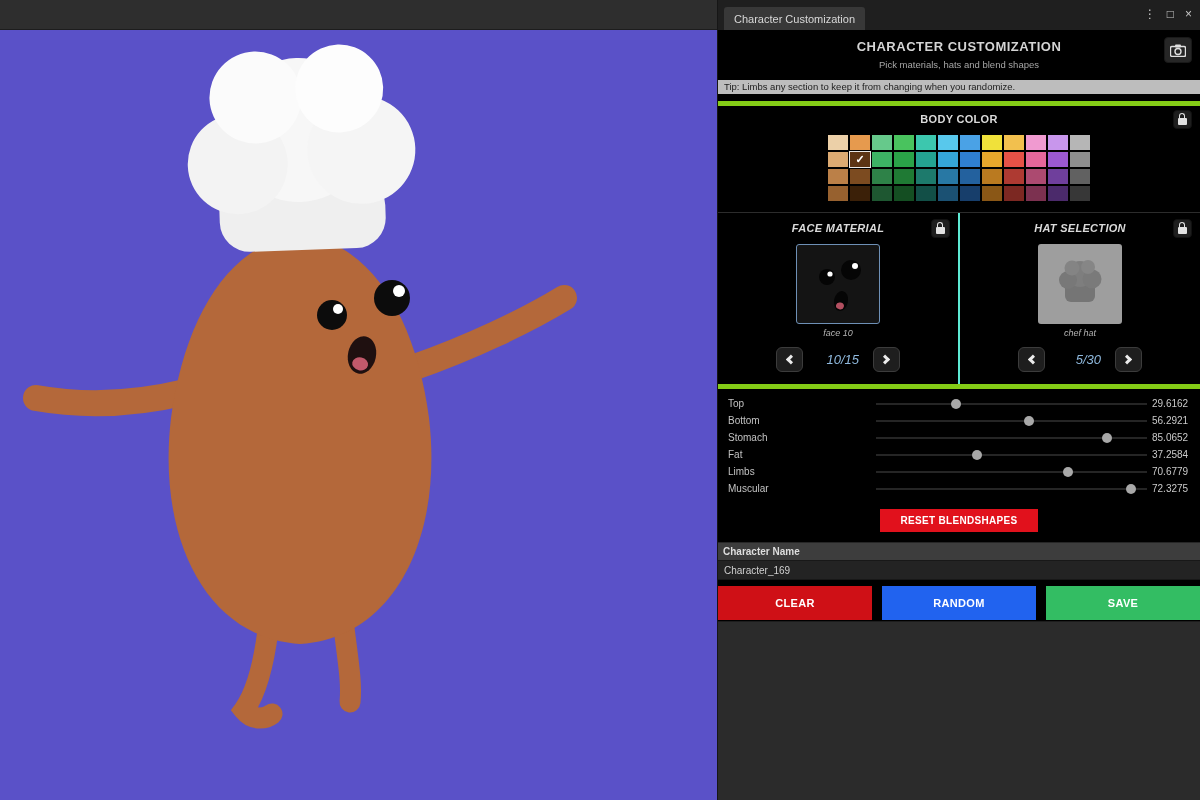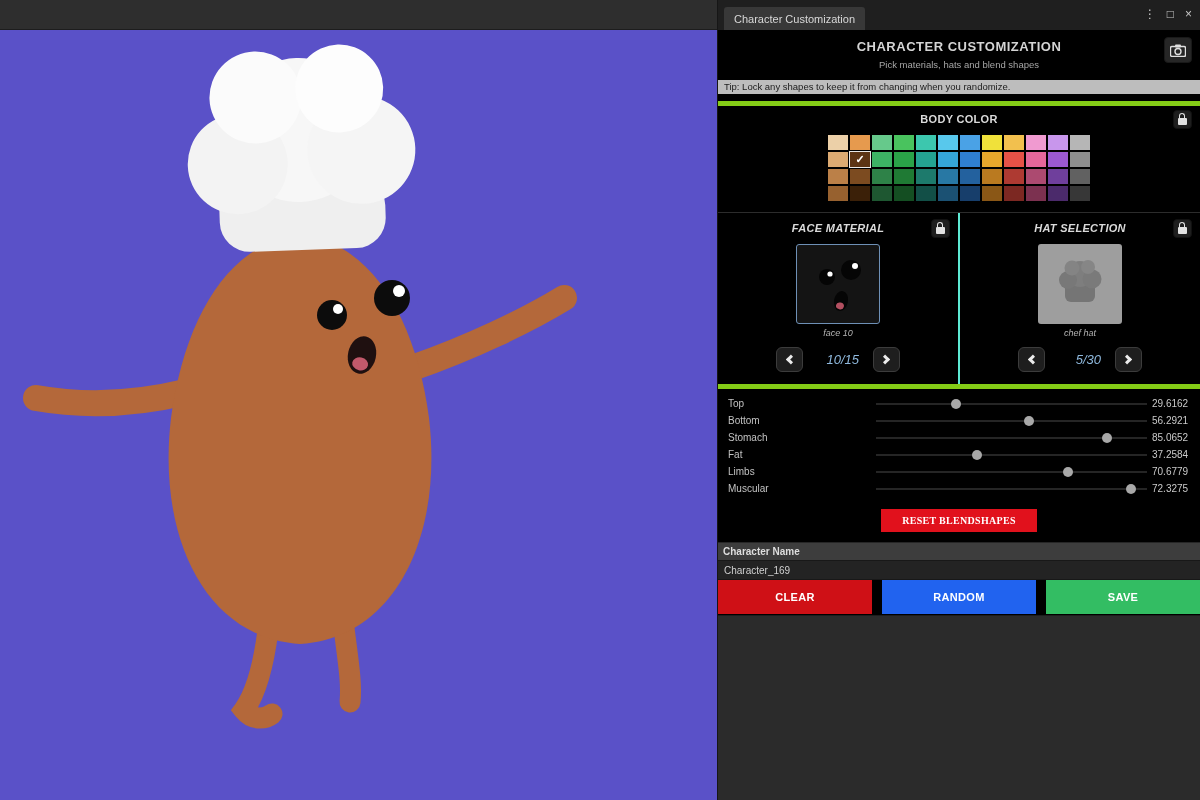--- a/index.html
+++ b/index.html
@@ -53,26 +53,26 @@
 
   .sliders { padding:6px 2px 0 10px; }
   .srow { display:flex; align-items:center; height:17px; }
   .slabel { width:148px; font-size:10px; color:#c2c2c2; }
   .strack { flex:1; position:relative; height:14px; margin-right:5px; cursor:pointer; }
   .strack::before { content:""; position:absolute; left:0; right:0; top:6px; height:2px; background:#252525; }
   .shandle { position:absolute; top:2px; width:10px; height:10px; border-radius:50%; background:#a8a8a8; }
   .sval { width:46px; font-size:10px; color:#cacaca; white-space:nowrap; overflow:hidden; }
 
   .reset-row { display:flex; justify-content:center; margin:12px 0 10px; }
-  .reset-btn { background:#e1111c; color:#fff; font-weight:bold; font-size:10px; letter-spacing:.3px; padding:6px 21px; border:none; cursor:pointer;font-family:Liberation Serif, serif; }
+  .reset-btn { background:#e1111c; color:#fff; font-weight:bold; font-size:10px; letter-spacing:.3px; padding:6px 21px; border:none; cursor:pointer; }
 
   .name-label-row { border-top:1px solid #262626; background:#3d3d3d; height:18px; display:flex; align-items:center; padding-left:5px; font-size:10px; font-weight:bold; color:#dedede; }
   .name-input { background:#232323; height:20px; display:flex; align-items:center; padding-left:6px; font-size:10px; color:#d0d0d0; border-top:1px solid #181818; border-bottom:1px solid #181818; }
 
-  .action-row { display:flex; gap:10px; flex:0 0 34px; }
+  .action-row { display:flex; gap:10px; margin-top:6px; flex:0 0 34px; }
   .abtn { flex:1; display:flex; align-items:center; justify-content:center; font-size:11px; font-weight:bold; color:#fff; border:none; cursor:pointer; letter-spacing:.3px; }
   .abtn.clear  { background:#cf1016; }
   .abtn.random { background:#2163ef; }
   .abtn.save   { background:#33bd63; }
 
   .bottom-space { flex:1; background:#2b2b2b; border-top:1px solid #1d1d1d; margin-top:1px; }
 </style>
 </head>
 <body>
 
@@ -128,21 +128,21 @@
       <div class="subtitle">Pick materials, hats and blend shapes</div>
       <div class="camera-btn">
         <svg width="16" height="13" viewBox="0 0 16 13">
           <rect x="0.5" y="2.5" width="15" height="10" rx="1.5" fill="none" stroke="#e0e0e0" stroke-width="1.4"></rect>
           <rect x="5" y="0.5" width="6" height="3" rx="1" fill="#e0e0e0"></rect>
           <circle cx="8" cy="7.5" r="3" fill="none" stroke="#e0e0e0" stroke-width="1.4"></circle>
         </svg>
       </div>
     </div>
 
-    <div class="tipbar">Tip: Lock any shapes to keep it from changing when you randomize.</div>
+    <div class="tipbar">Tip: Limbs any section to keep it from changing when you randomize.</div>
 
     <div class="section">
       <div class="sec-title-row">
         <span class="sec-title">BODY COLOR</span>
         <div class="lock-btn">
             <span class="lock-i"></span>
           </div>
       </div>
       <div class="swatch-grid">
           <div class="swatch" style="background: rgb(236, 208, 168);"></div>

